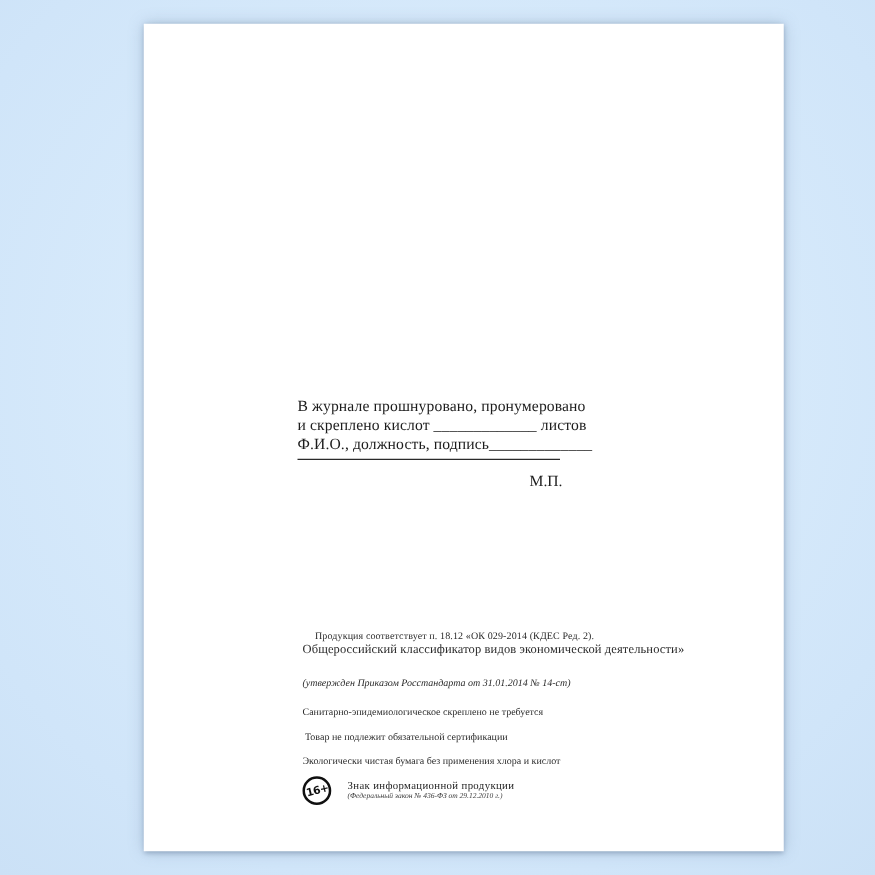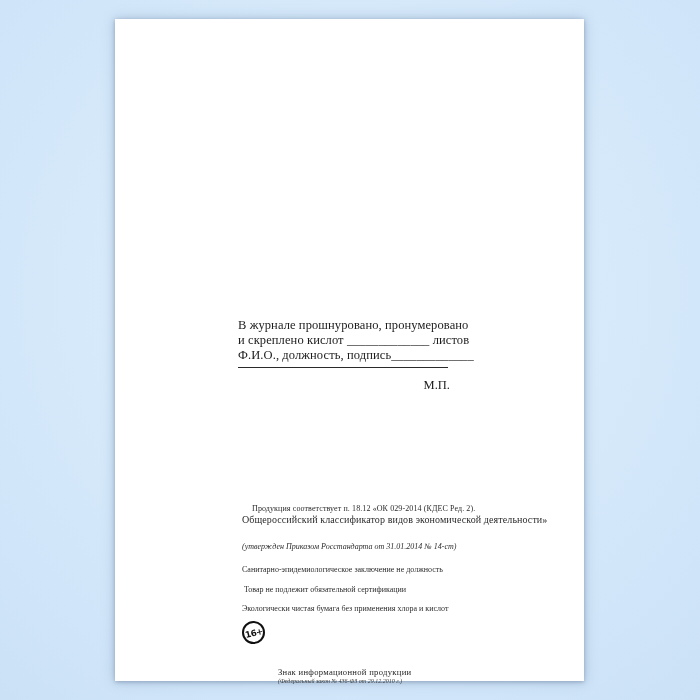--- a/index.html
+++ b/index.html
@@ -13,21 +13,21 @@
   .stage {
     position: relative;
     width: 700px;
     height: 700px;
     background: radial-gradient(circle at 50% 42%, #e4f1fd 0%, #d7eafb 45%, #d0e5f9 78%, #cbe1f6 100%);
   }
   .page {
     position: absolute;
     left: 115px;
     top: 19px;
-    width: 469px;
+    width: 512px;
     height: 662px;
     background: #ffffff;
     box-shadow: 0 1px 4px rgba(104,128,158,0.55), 0 0 12px rgba(104,128,158,0.38);
   }
   .stamp-block {
     position: absolute;
     left: 123px;
     top: 299px;
     width: 214px;
     color: #1c1c1c;
@@ -80,42 +80,42 @@
   }
   .age-badge-text {
     font-family: "DejaVu Sans", "Liberation Sans", sans-serif;
     font-weight: bold;
     font-size: 8.6px;
     letter-spacing: -0.4px;
     color: #101010;
     transform: rotate(-14deg);
   }
   .info-text { margin-left: 13px; padding-top: 2px; }
-  .info-label { font-size: 8.6px; line-height: 10px; letter-spacing: 0.3px; color: #262626; margin-top: 44px; }
+  .info-label { font-size: 8.6px; line-height: 10px; letter-spacing: 0.3px; color: #262626; }
   .info-law   { font-size: 6px; line-height: 7px; font-style: italic; margin-top: 1px; color: #3a3a3a; }
 </style>
 </head>
 <body>
 
 <div class="stage">
   <div class="page">
 
     <div class="stamp-block">
       <div class="stamp-line">В журнале прошнуровано, пронумеровано</div>
       <div class="stamp-line">и скреплено кислот _____________ листов</div>
       <div class="stamp-line">Ф.И.О., должность, подпись_____________</div>
       <div class="sig-rule"></div>
       <div class="seal-abbr">М.П.</div>
     </div>
 
     <div class="cert-block">
       <div class="cert-l1">Продукция соответствует п. 18.12 «ОК 029-2014 (КДЕС Ред. 2).</div>
       <div class="cert-l2">Общероссийский классификатор видов экономической деятельности»</div>
       <div class="cert-l3">(утвержден Приказом Росстандарта от 31.01.2014 № 14-ст)</div>
-      <div class="cert-sanitary">Санитарно-эпидемиологическое заключение не должность</div>
+      <div class="cert-sanitary">Санитарно-эпидемиологическое скреплено не требуется</div>
       <div class="cert-certification">Товар не подлежит обязательной сертификации</div>
       <div class="cert-ecology">Экологически чистая бумага без применения хлора и кислот</div>
 
       <div class="info-row">
         <div class="age-badge">
           <span class="age-badge-text">16+</span>
         </div>
         <div class="info-text">
           <div class="info-label">Знак информационной продукции</div>
           <div class="info-law">(Федеральный закон № 436-ФЗ от 29.12.2010 г.)</div>

